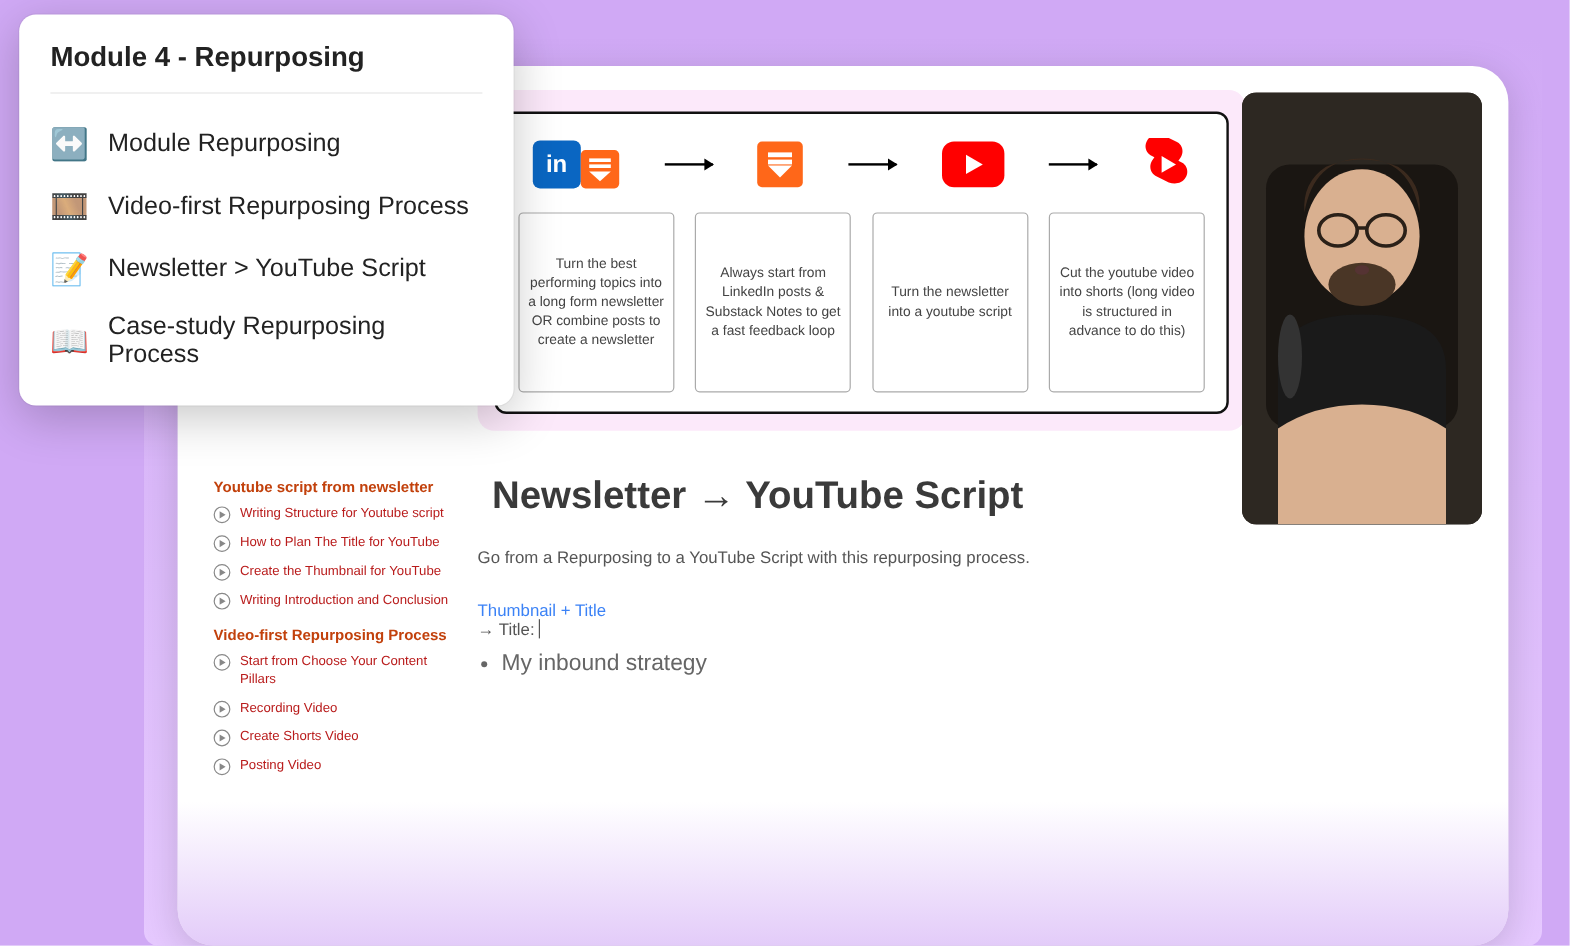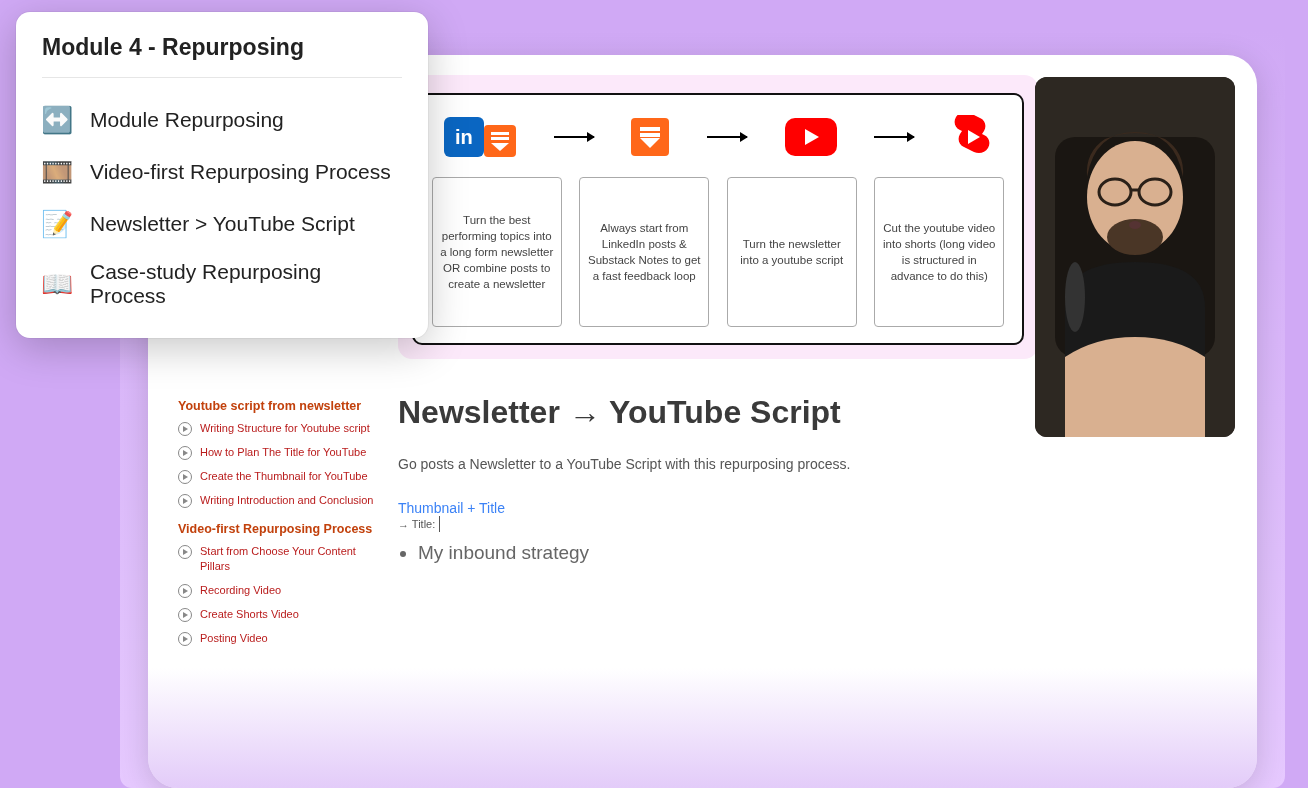--- a/index.html
+++ b/index.html
@@ -170,32 +170,33 @@
     align-items: center;
     justify-content: center;
   }
 
   .doc-title {
     font-size: 32px;
     font-weight: 700;
     color: #3a3a3a;
     margin-top: 35px;
     margin-bottom: 25px;
+    margin-left: 12px;
   }
   .doc-p {
     font-size: 14px;
     color: #555;
     margin-bottom: 28px;
   }
   .doc-sub {
     font-size: 14px;
     color: #3b82f6;
   }
   .doc-line {
-    font-size: 11px;
+    font-size: 14px;
     color: #555;
     margin-bottom: 10px;
     display: flex;
     align-items: center;
     gap: 4px;
   }
   .cursor-input {
     border: none;
     outline: none;
     border-left: 1.5px solid #555;
@@ -331,21 +332,21 @@
           <div class="step-row">
             <div class="step-box">Turn the best performing topics into a long form newsletter OR combine posts to create a newsletter</div>
             <div class="step-box">Always start from LinkedIn posts &amp; Substack Notes to get a fast feedback loop</div>
             <div class="step-box">Turn the newsletter into a youtube script</div>
             <div class="step-box">Cut the youtube video into shorts (long video is structured in advance to do this)</div>
           </div>
         </div>
       </div>
 
       <h1 class="doc-title">Newsletter → YouTube Script</h1>
-      <p class="doc-p">Go posts a Newsletter to a YouTube Script with this repurposing process.</p>
+      <p class="doc-p">Go from a Repurposing to a YouTube Script with this repurposing process.</p>
       <p class="doc-sub">Thumbnail + Title</p>
       <div class="doc-line">
         <span>→ Title:</span>
         <span class="cursor-input"></span>
       </div>
       <ul>
           <li class="bullet-item">My inbound strategy</li>
         </ul>
     </div>
 

